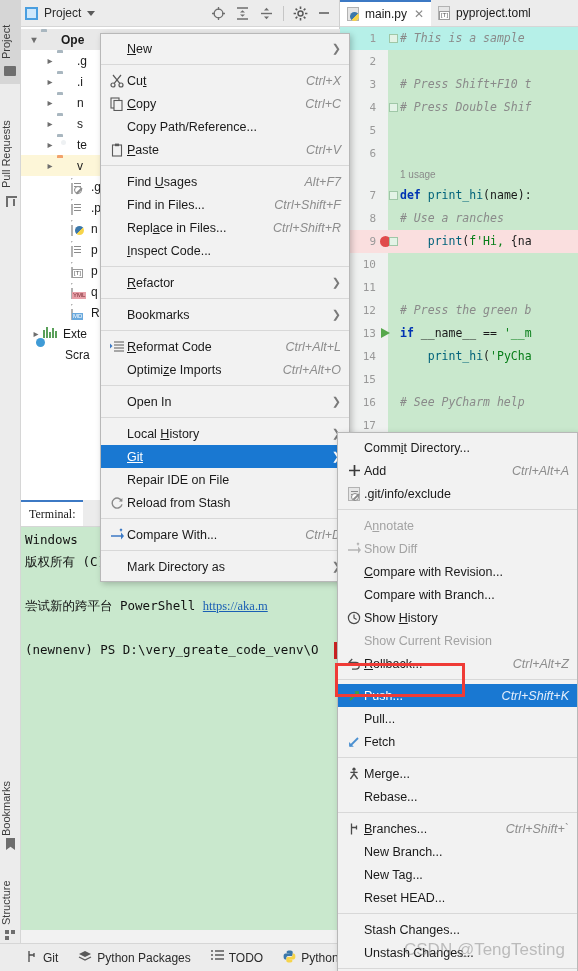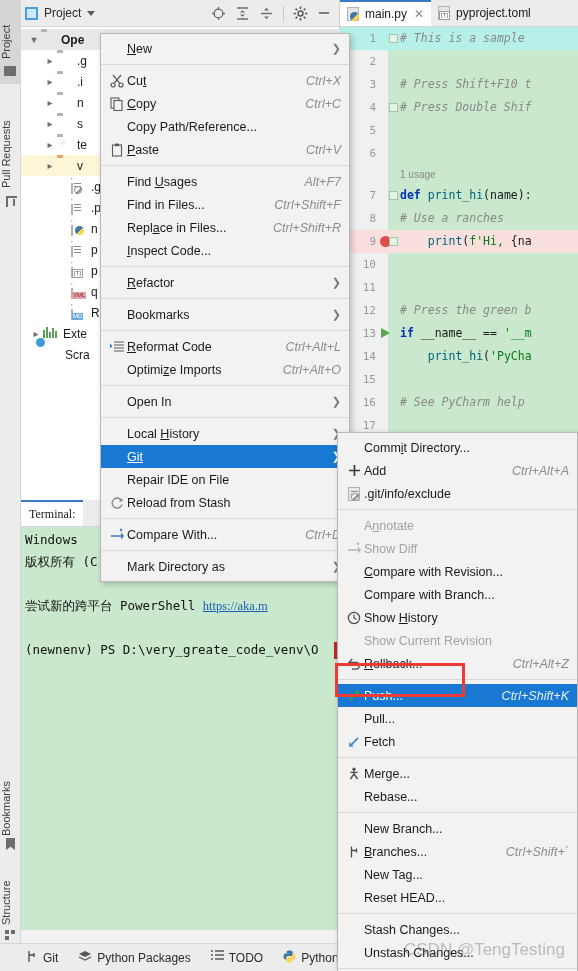--- a/index.html
+++ b/index.html
@@ -703,34 +703,34 @@
       </span>
       <span class="mlabel">Merge...</span>
     </div>
     <div class="mi">
       <span class="mic"></span>
       <span class="mlabel">Rebase...</span>
     </div>
     <div class="msep"></div>
 
     <div class="mi">
-      <span class="mic"></span>
-      <span class="mlabel">New Branch...</span>
-    </div>
-    <div class="mi">
       <span class="mic">
         <svg width="13" height="14" viewBox="0 0 13 14">
             <path d="M3.5 1.5v11M3.5 5.5h5M8.5 3.5v4" stroke="#4a4a4a" stroke-width="1.3" fill="none"></path>
           </svg>
       </span>
       <span class="mlabel"><span class="u">B</span>ranches...</span>
       <span class="macc">Ctrl+Shift+`</span>
     </div>
     <div class="mi">
       <span class="mic"></span>
+      <span class="mlabel">New Branch...</span>
+    </div>
+    <div class="mi">
+      <span class="mic"></span>
       <span class="mlabel">New Tag...</span>
     </div>
     <div class="mi">
       <span class="mic"></span>
       <span class="mlabel">Reset HEAD...</span>
     </div>
     <div class="msep"></div>
 
     <div class="mi">
       <span class="mic"></span>

